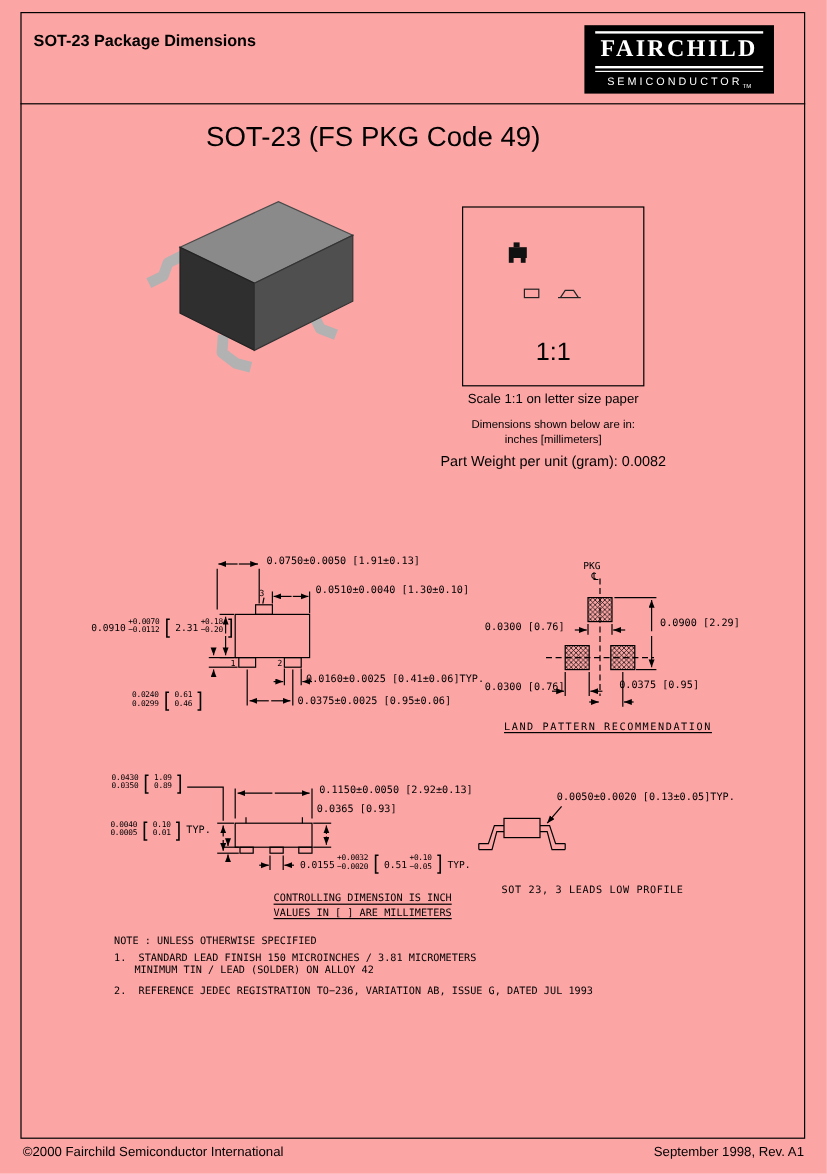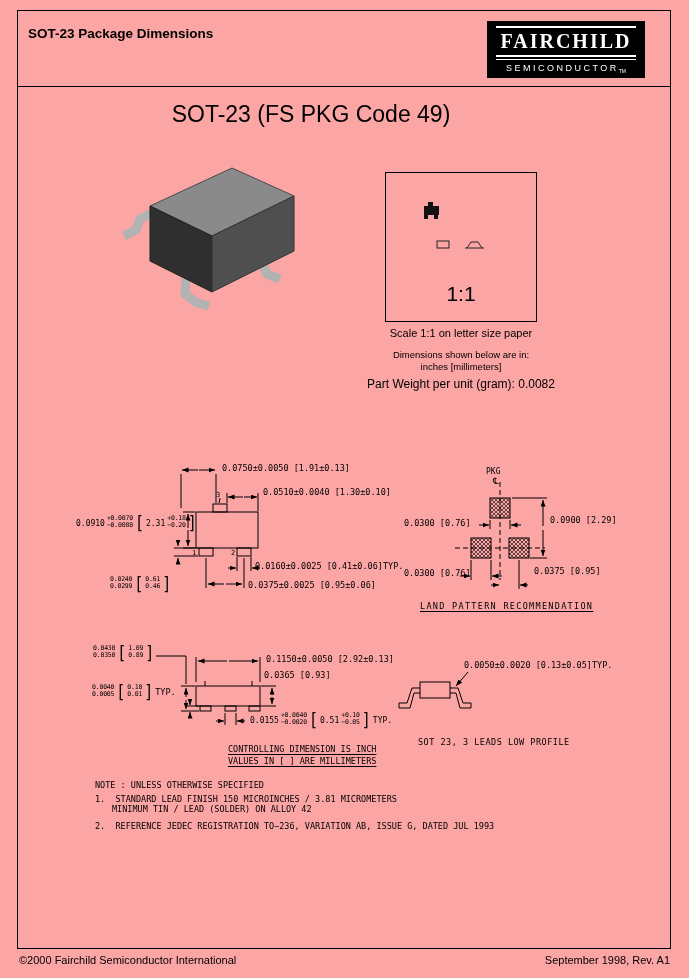--- a/index.html
+++ b/index.html
@@ -187,21 +187,21 @@
   <div class="scale-label">1:1</div>
   <div class="cap cap1">Scale 1:1 on letter size paper</div>
   <div class="cap cap2">Dimensions shown below are in:</div>
   <div class="cap cap3">inches [millimeters]</div>
   <div class="weight">Part Weight per unit (gram): 0.0082</div>
 
   <span class="lbl" style="left:222px;top:464px">0.0750±0.0050 [1.91±0.13]</span>
   <span class="lbl" style="left:263px;top:488px">0.0510±0.0040 [1.30±0.10]</span>
   <span class="lbl row t8" style="left:76px;top:515px">
     <span>0.0910</span>
-    <span class="stack"><span>+0.0070</span><span>−0.0080</span></span>
+    <span class="stack"><span>+0.0070</span><span>−0.0112</span></span>
     <span class="bb">[</span>
     <span>2.31</span>
     <span class="stack"><span>+0.18</span><span>−0.20</span></span>
     <span class="bb">]</span>
   </span>
   <span class="lbl pin" style="left:216px;top:491px">3</span>
   <span class="lbl pin" style="left:192px;top:549px">1</span>
   <span class="lbl pin" style="left:231px;top:549px">2</span>
   <span class="lbl" style="left:255px;top:562px">0.0160±0.0025 [0.41±0.06]TYP.</span>
   <span class="lbl" style="left:248px;top:581px">0.0375±0.0025 [0.95±0.06]</span>
@@ -210,41 +210,41 @@
     <span class="bb">[</span>
     <span class="stack"><span>0.61</span><span>0.46</span></span>
     <span class="bb">]</span>
   </span>
 
   <span class="lbl t8" style="left:486px;top:467px">PKG</span>
   <span class="lbl cl" style="left:493px;top:476px">℄</span>
   <span class="lbl" style="left:404px;top:519px">0.0300 [0.76]</span>
   <span class="lbl" style="left:550px;top:516px">0.0900 [2.29]</span>
   <span class="lbl" style="left:404px;top:569px">0.0300 [0.76]</span>
-  <span class="lbl" style="left:534px;top:567px">0.0375 [0.95]</span>
+  <span class="lbl" style="left:516px;top:567px">0.0375 [0.95]</span>
   <span class="lbl ul sp" style="left:420px;top:602px">LAND PATTERN RECOMMENDATION</span>
 
   <span class="lbl row" style="left:93px;top:645px">
     <span class="stack"><span>0.0430</span><span>0.0350</span></span>
     <span class="bb">[</span>
     <span class="stack"><span>1.09</span><span>0.89</span></span>
     <span class="bb">]</span>
   </span>
   <span class="lbl" style="left:266px;top:655px">0.1150±0.0050 [2.92±0.13]</span>
   <span class="lbl" style="left:264px;top:671px">0.0365 [0.93]</span>
   <span class="lbl row" style="left:92px;top:684px">
     <span class="stack"><span>0.0040</span><span>0.0005</span></span>
     <span class="bb">[</span>
     <span class="stack"><span>0.10</span><span>0.01</span></span>
     <span class="bb">]</span>
     <span>TYP.</span>
   </span>
   <span class="lbl row t8" style="left:250px;top:712px">
     <span>0.0155</span>
-    <span class="stack"><span>+0.0040</span><span>−0.0020</span></span>
+    <span class="stack"><span>+0.0032</span><span>−0.0020</span></span>
     <span class="bb">[</span>
     <span>0.51</span>
     <span class="stack"><span>+0.10</span><span>−0.05</span></span>
     <span class="bb">]</span>
     <span>TYP.</span>
   </span>
   <span class="lbl ul" style="left:228px;top:745px">CONTROLLING DIMENSION IS INCH</span>
   <span class="lbl ul" style="left:228px;top:757px">VALUES IN [ ] ARE MILLIMETERS</span>
 
   <span class="lbl" style="left:464px;top:661px">0.0050±0.0020 [0.13±0.05]TYP.</span>

